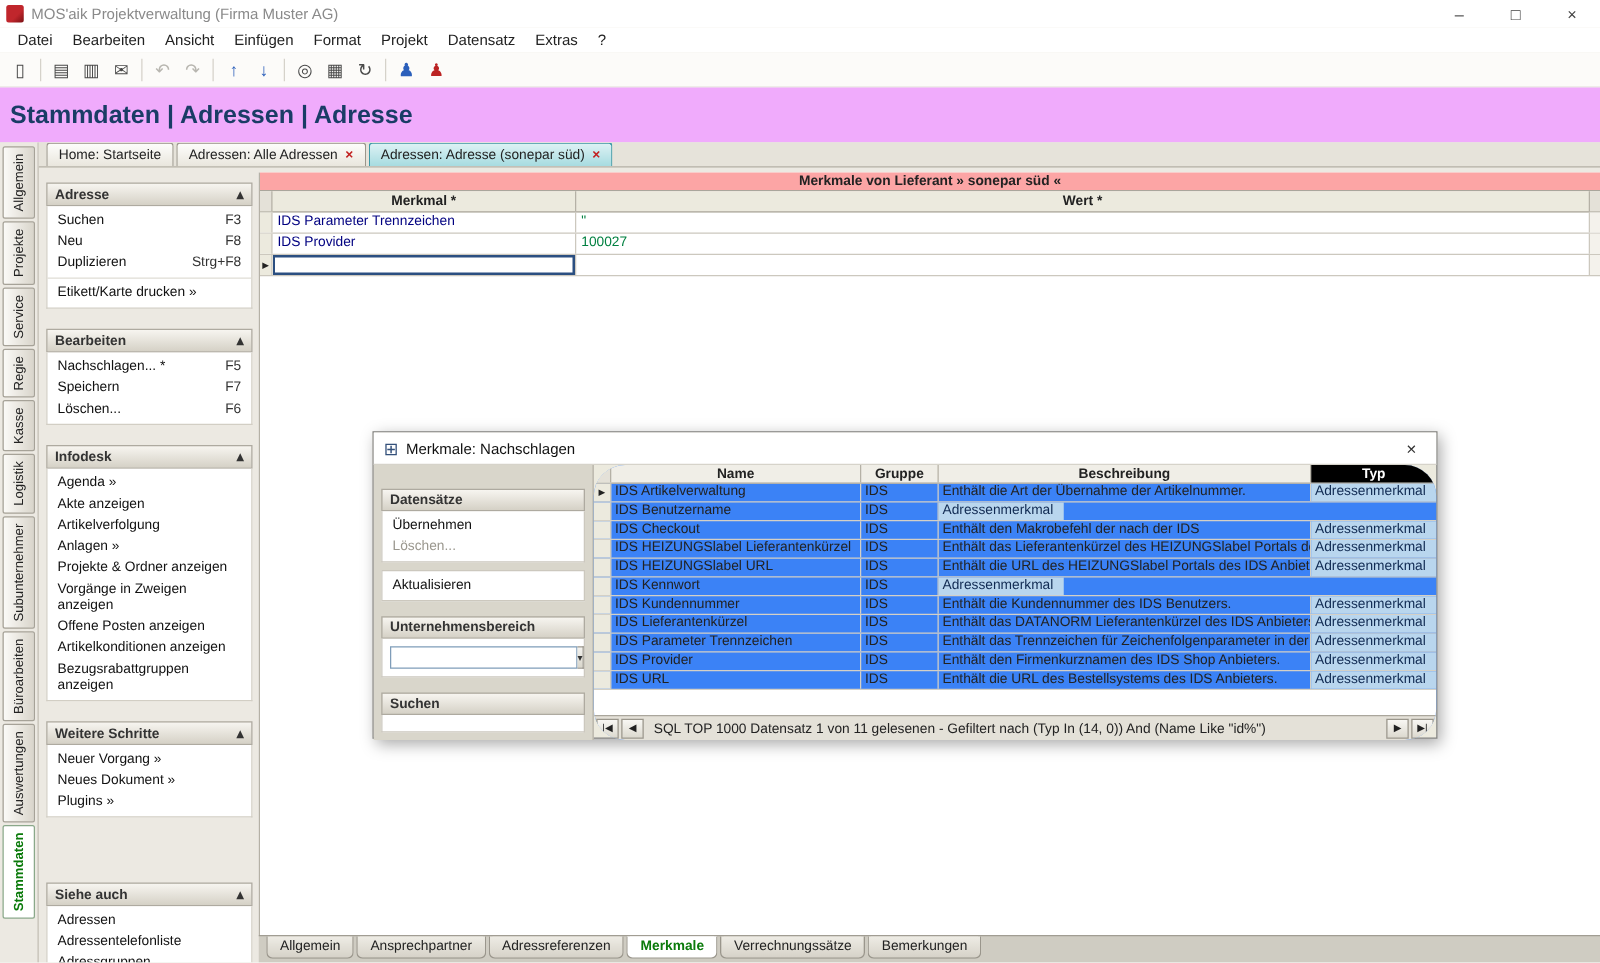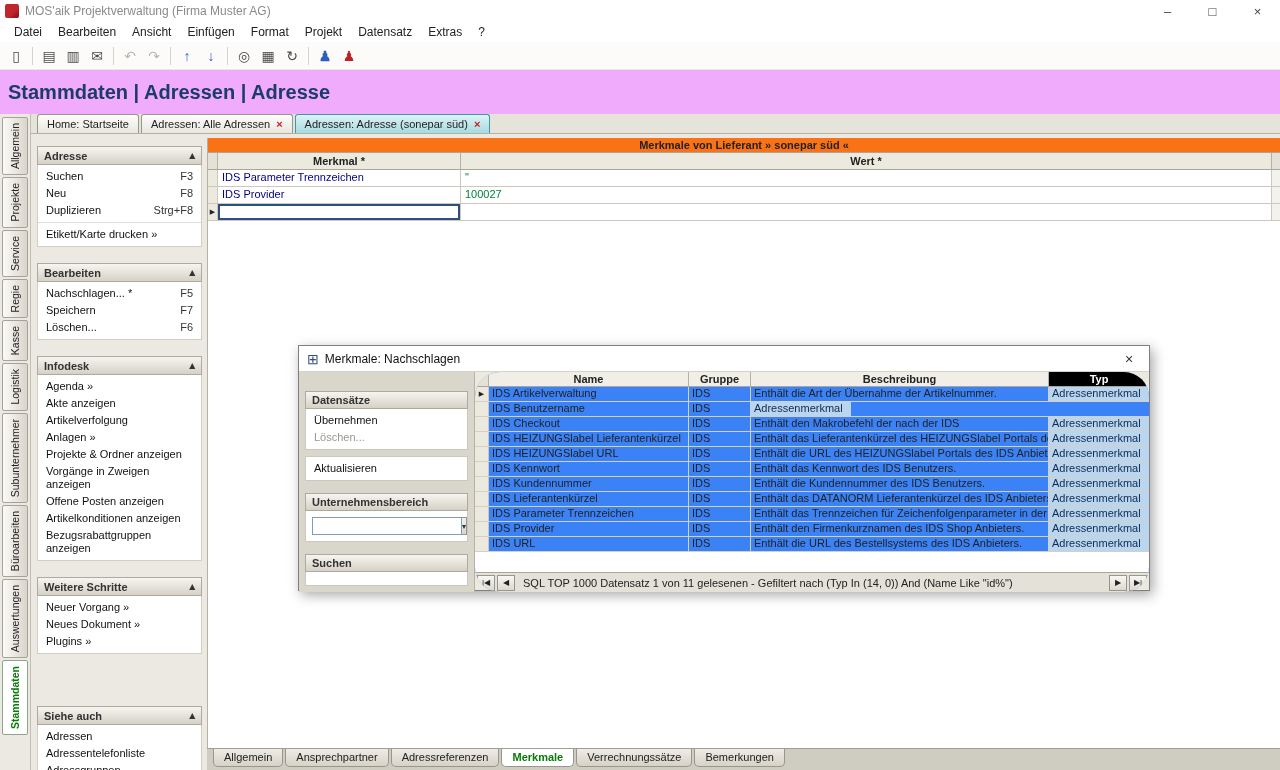--- a/index.html
+++ b/index.html
@@ -55,21 +55,21 @@
                     background:linear-gradient(#f7f5f0,#d5d1c6); border:1px solid #aeaaa0;
                     font-weight:bold; font-size:11px; color:#333; }
   .section-body { background:#fff; border:1px solid #d2cec4; border-top:none; padding:3px 0; }
   .side-item { display:flex; justify-content:space-between; padding:2px 8px; line-height:13px; }
   .si-label { color:#111; }
   .si-key { color:#333; }
   .side-sep { border-top:1px solid #e0ddd5; margin:3px 0; }
 
   
   .main { position:absolute; left:207px; top:24px; right:0; bottom:22px; background:#fff; border-left:1px solid #b5b1a6; }
-  .grid-title { height:15px; line-height:15px; background:#f97316; border-bottom:1px solid #aaa69c;
+  .grid-title { height:15px; line-height:15px; background:#fca5a5; border-bottom:1px solid #aaa69c;
                 text-align:center; font-weight:bold; font-size:11px; color:#222; }
   .grid-header { display:flex; height:17px; background:#eceade; border-bottom:1px solid #aaa69c; font-weight:bold; }
   .gh-sel  { width:10px; background:#e4e1d8; border-right:1px solid #b5b1a6; }
   .gh-merkmal { width:243px; border-right:1px solid #b5b1a6; text-align:center; line-height:16px; }
   .gh-wert { flex:1; border-right:1px solid #b5b1a6; text-align:center; line-height:16px; }
   .gh-end  { width:8px; background:#e4e1d8; }
   .grid-row { display:flex; height:17px; border-bottom:1px solid #ccc8be; }
   .gr-sel { width:10px; background:#eceade; border-right:1px solid #ccc8be; display:flex; align-items:center; justify-content:center; font-size:7px; color:#222; }
   .gr-merkmal { width:243px; border-right:1px solid #ccc8be; padding:0 4px; line-height:15px;
                 white-space:nowrap; overflow:hidden; color:#000080; }
@@ -457,21 +457,20 @@
           <div class="td-sel"></div>
           <div class="td-name">IDS HEIZUNGSlabel URL</div>
           <div class="td-gruppe">IDS</div>
           <div class="td-beschr">Enthält die URL des HEIZUNGSlabel Portals des IDS Anbieters.</div>
           <div class="td-typ">Adressenmerkmal</div>
         </div>
         <div class="dlg-row">
           <div class="td-sel"></div>
           <div class="td-name">IDS Kennwort</div>
           <div class="td-gruppe">IDS</div>
-          <div class="td-beschr">Enthält das Kennwort des IDS Benutzers.</div>
           <div class="td-typ">Adressenmerkmal</div>
         </div>
         <div class="dlg-row">
           <div class="td-sel"></div>
           <div class="td-name">IDS Kundennummer</div>
           <div class="td-gruppe">IDS</div>
           <div class="td-beschr">Enthält die Kundennummer des IDS Benutzers.</div>
           <div class="td-typ">Adressenmerkmal</div>
         </div>
         <div class="dlg-row">

